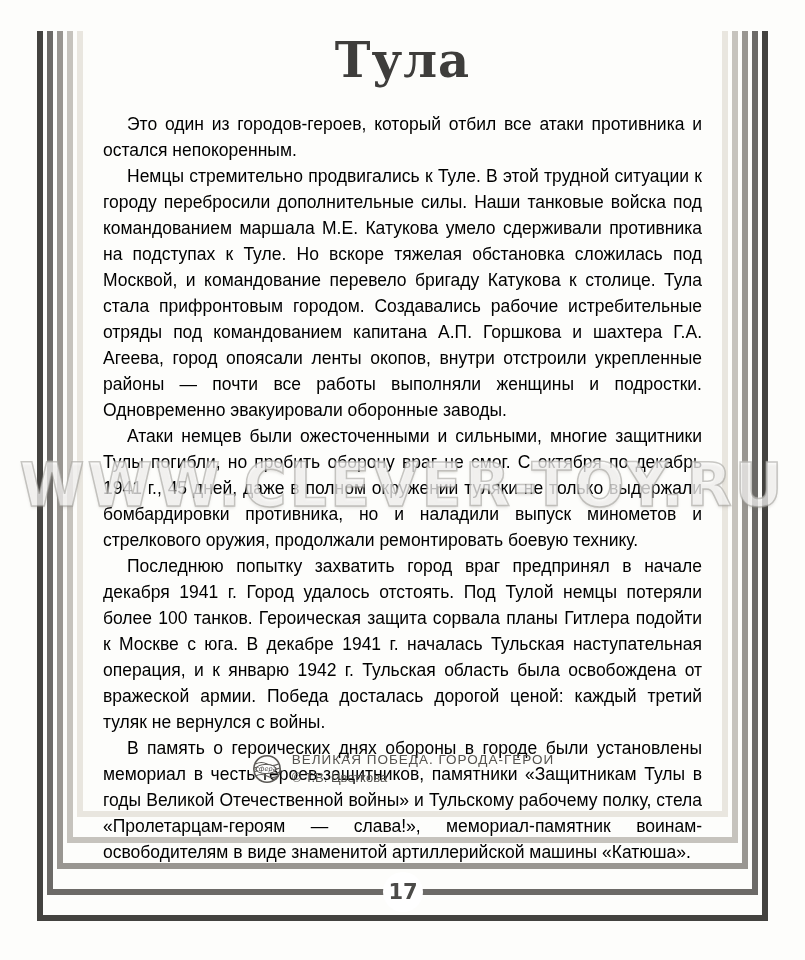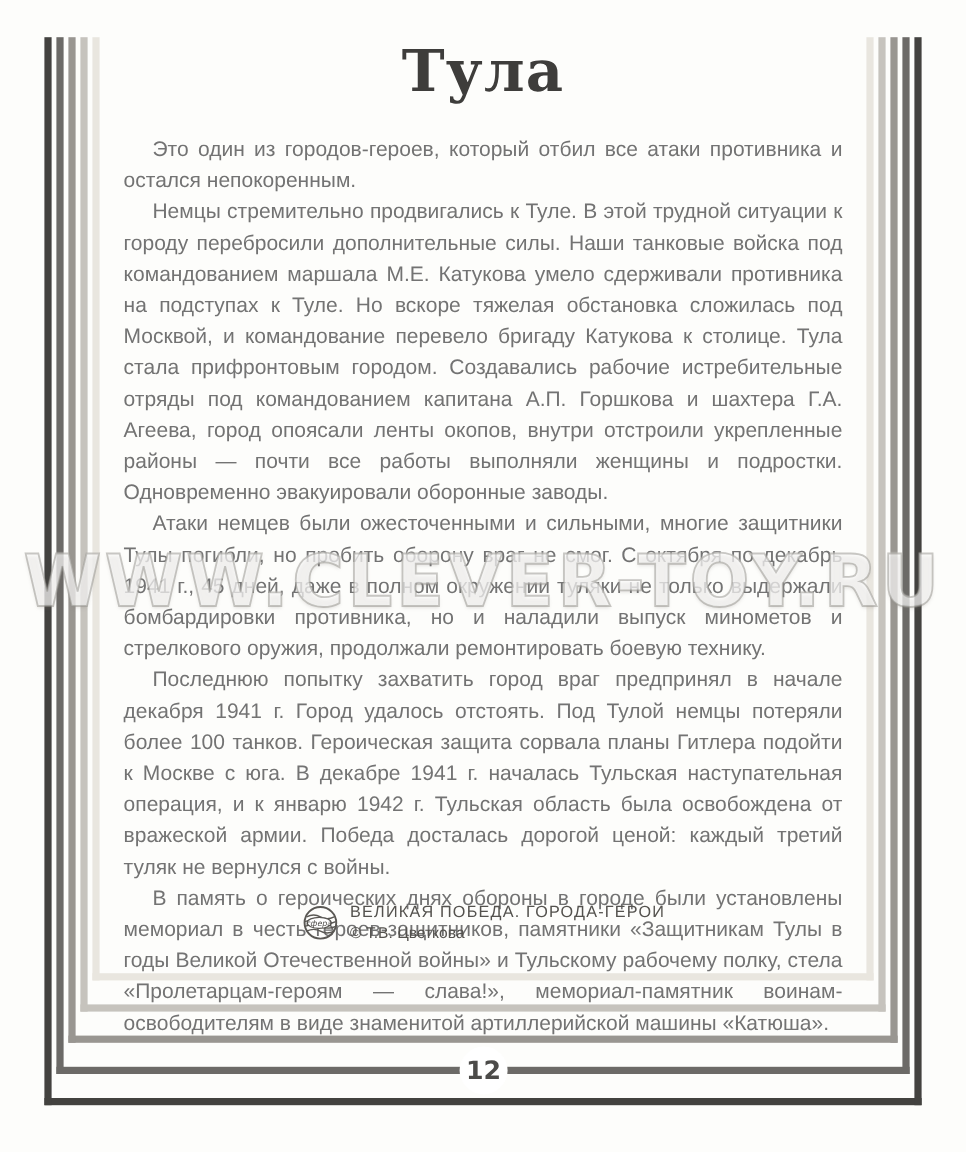--- a/index.html
+++ b/index.html
@@ -30,21 +30,21 @@
     text-align:center;
     font-family:"DejaVu Serif","Liberation Serif",serif;
     font-weight:700;
     font-size:48px;line-height:58px;
     letter-spacing:1px;
     color:#3e3d3b;
   }
   
   .body-text{
     padding:0 16px 0 16px;
-    color:#737373;
+    color:#000000;
     font-size:17.5px;line-height:26px;
     text-align:justify;
   }
   .body-text p{
     margin:0;
     text-indent:24px;
   }
   
   .footer{
     position:absolute;left:0;right:0;bottom:5px;
@@ -126,18 +126,18 @@
               </div>
 
             </div>
           </div>
         </div>
       </div>
     </div>
   </div>
 
   <div class="pagenum">
-    <span>12</span>
+    <span>17</span>
   </div>
 
   <div class="watermark">WWW.CLEVER-TOY.RU</div>
 
 </div>
 
 </body></html>

